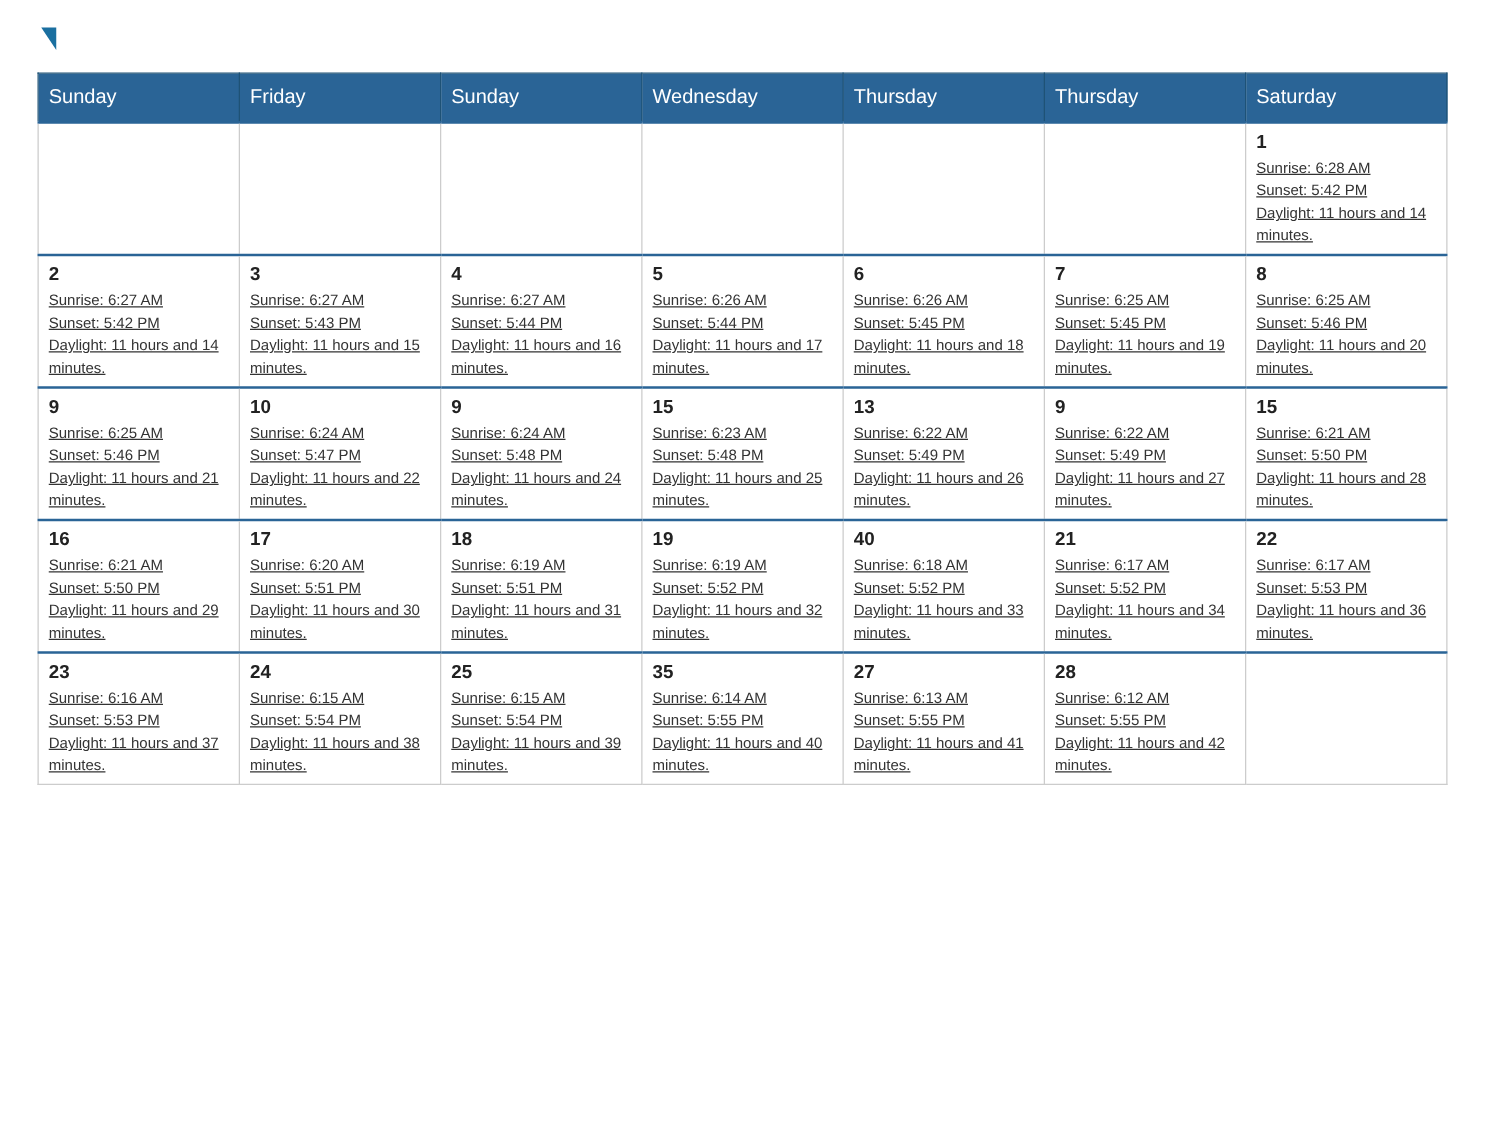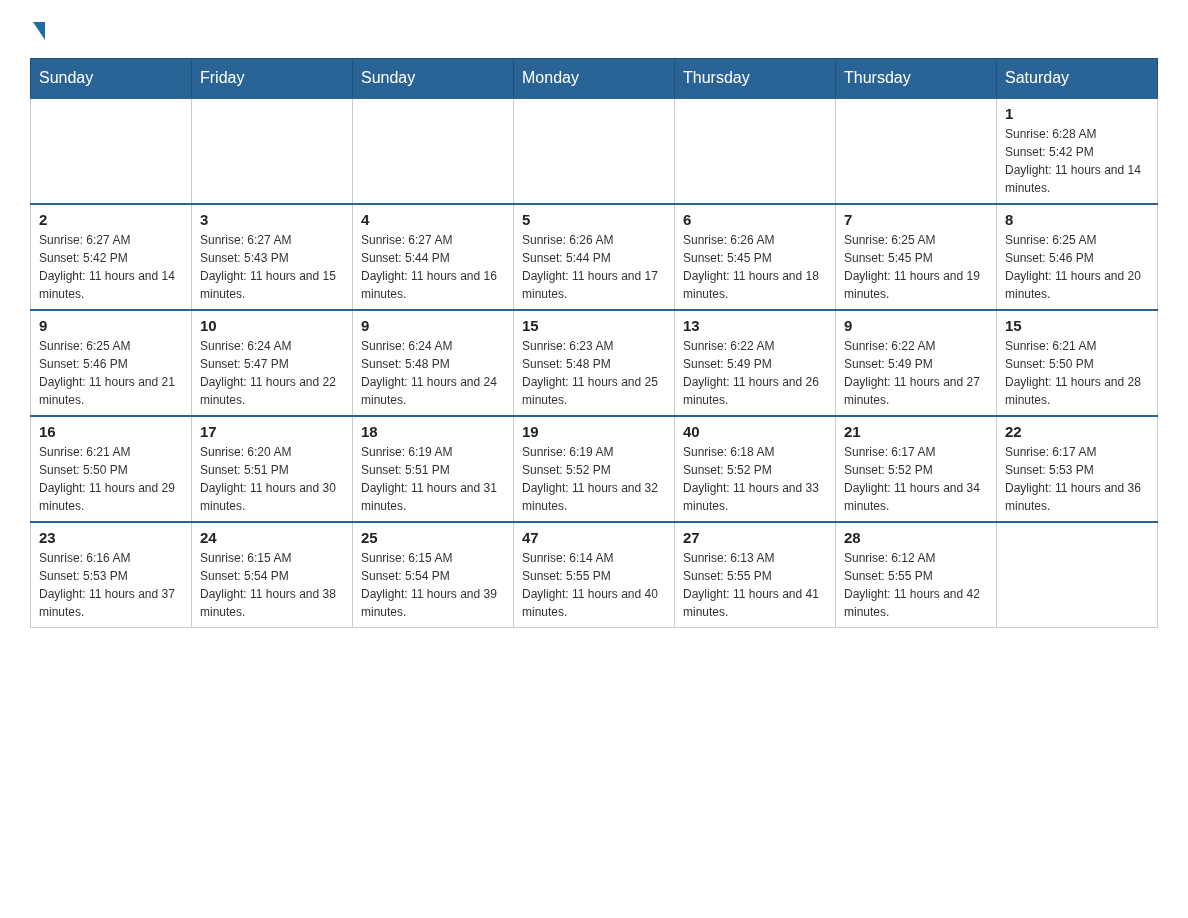--- a/index.html
+++ b/index.html
@@ -90,20 +90,21 @@
       font-size: 15px;
       font-weight: bold;
       color: #222;
       display: block;
       margin-bottom: 3px;
     }
     .day-info {
       font-size: 12px;
       color: #333;
       line-height: 1.5;
+      text-decoration: underline;
     }
     .empty-cell {
       background: #f9f9f9;
     }
     .calendar tbody tr:first-child td {
       border-top: 2px solid #2a6496;
     }
   </style>
 </head>
 <body>
@@ -121,21 +122,21 @@
     <div class="location"></div>
   </div>
 </div>
 
 <table class="calendar">
   <thead>
     <tr>
     <th>Sunday</th>
         <th>Friday</th>
         <th>Sunday</th>
-        <th>Monday</th>
+        <th>Wednesday</th>
         <th>Thursday</th>
         <th>Thursday</th>
         <th>Saturday</th>
       </tr>
   </thead>
   <tbody id="calendar-body">
   <tr>
         <td class="empty-cell"></td>
         <td class="empty-cell"></td>
         <td class="empty-cell"></td>
@@ -244,21 +245,21 @@
         </td>
         <td>
           <span class="day-number">24</span>
           <div class="day-info">Sunrise: 6:15 AM<br>Sunset: 5:54 PM<br>Daylight: 11 hours and 38 minutes.</div>
         </td>
         <td>
           <span class="day-number">25</span>
           <div class="day-info">Sunrise: 6:15 AM<br>Sunset: 5:54 PM<br>Daylight: 11 hours and 39 minutes.</div>
         </td>
         <td>
-          <span class="day-number">47</span>
+          <span class="day-number">35</span>
           <div class="day-info">Sunrise: 6:14 AM<br>Sunset: 5:55 PM<br>Daylight: 11 hours and 40 minutes.</div>
         </td>
         <td>
           <span class="day-number">27</span>
           <div class="day-info">Sunrise: 6:13 AM<br>Sunset: 5:55 PM<br>Daylight: 11 hours and 41 minutes.</div>
         </td>
         <td>
           <span class="day-number">28</span>
           <div class="day-info">Sunrise: 6:12 AM<br>Sunset: 5:55 PM<br>Daylight: 11 hours and 42 minutes.</div>
         </td>

